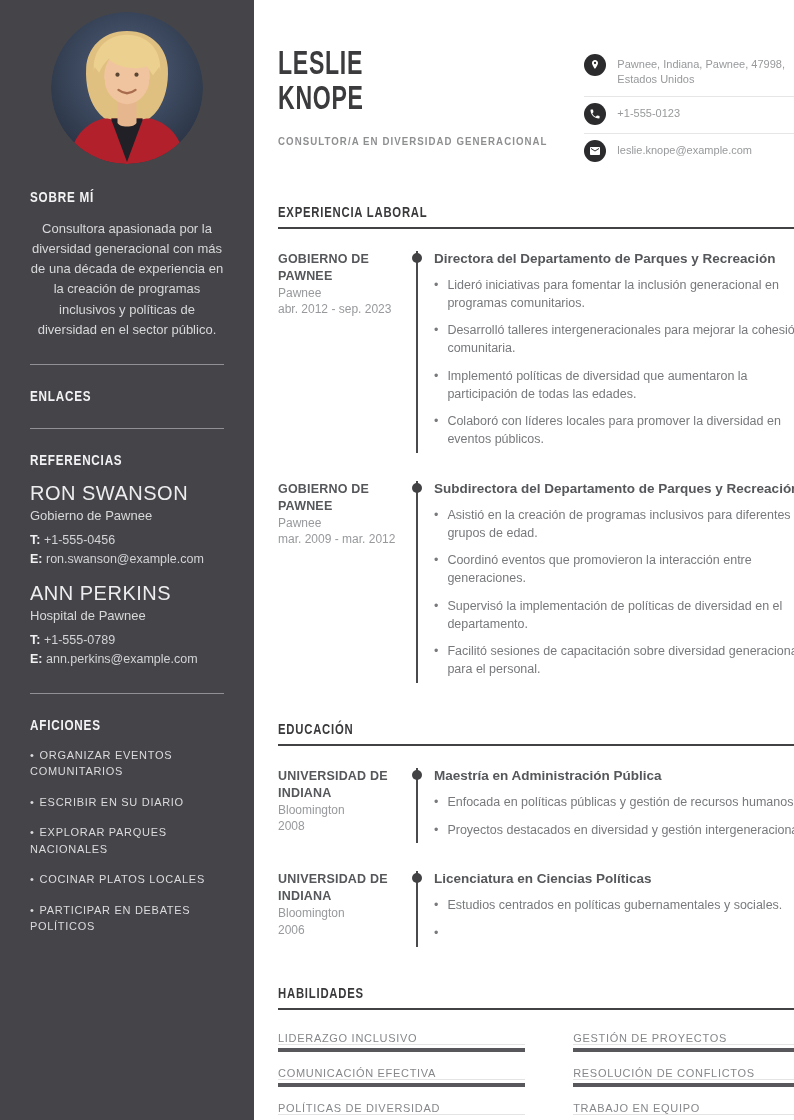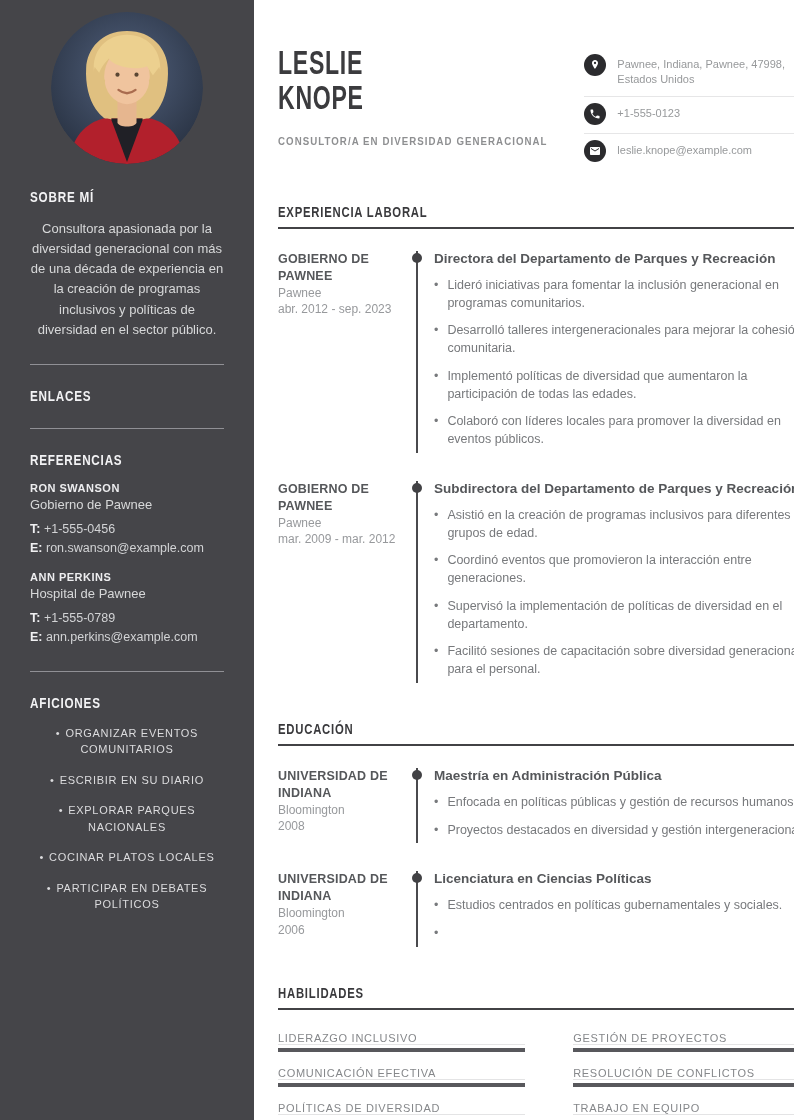--- a/index.html
+++ b/index.html
@@ -22,27 +22,27 @@
   .photo-wrap svg { display:block; width:152px; height:152px; }
   .side-h { color:#f3f3f5; font-size:15px; margin-bottom:14px; }
   .side-section { margin-top:2px; }
   .about-text { font-size:13px; line-height:1.55; color:#d7d8d9;text-align:center; }
   .divider { border:none; border-top:1px solid #909095; margin:24px 0 22px 0; }
 
   .link-label { display:block; font-weight:bold; color:#ebebed; font-size:13px; margin-top:14px; margin-bottom:2px; }
   .link-url { color:#d2d3d5; font-size:13px; line-height:1.45; text-decoration:underline; word-break:break-all; display:block; }
   .links-list .link-item:first-child .link-label { margin-top:4px; }
 
-  .ref-name { font-size:11px; letter-spacing:.5px; color:#ededef; margin-top:14px; font-weight:bold; }
+  .ref-name { font-size:20px; letter-spacing:.5px; color:#ededef; margin-top:14px; font-weight:normal; }
   .ref-org { font-size:13px; color:#d7d8d9; margin:3px 0 8px 0; }
   .ref-line { font-size:12.5px; color:#d2d3d5; line-height:1.5; }
   .ref-line b { color:#f0f0f2; }
 
   .hobby-list { list-style:none; }
-  .hobby-list li { font-size:11px; letter-spacing:.7px; color:#dcdcde; line-height:1.5; margin-bottom:14px;text-align:center; }
+  .hobby-list li { font-size:11px; letter-spacing:.7px; color:#dcdcde; line-height:1.5; margin-bottom:14px; }
   .hobby-list li .dot { margin-right:5px; }
 
   
   .main { flex:1; padding:40px 24px 20px 24px; }
 
   .top-header { display:flex; justify-content:space-between; margin-bottom:34px; }
   .name-block { padding-top:6px; }
   .name-line { font-size:33px; line-height:1.05; color:#3b3b3e; }
   .name-line .cn { transform:scaleX(.7); letter-spacing:1px; }
   .job-title { margin-top:20px; font-size:11px; color:#8e8f91; }

